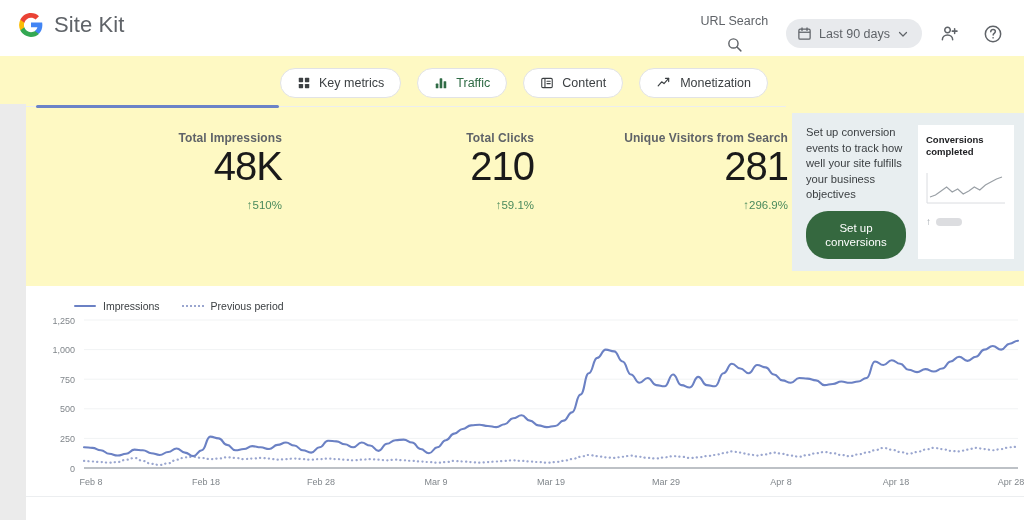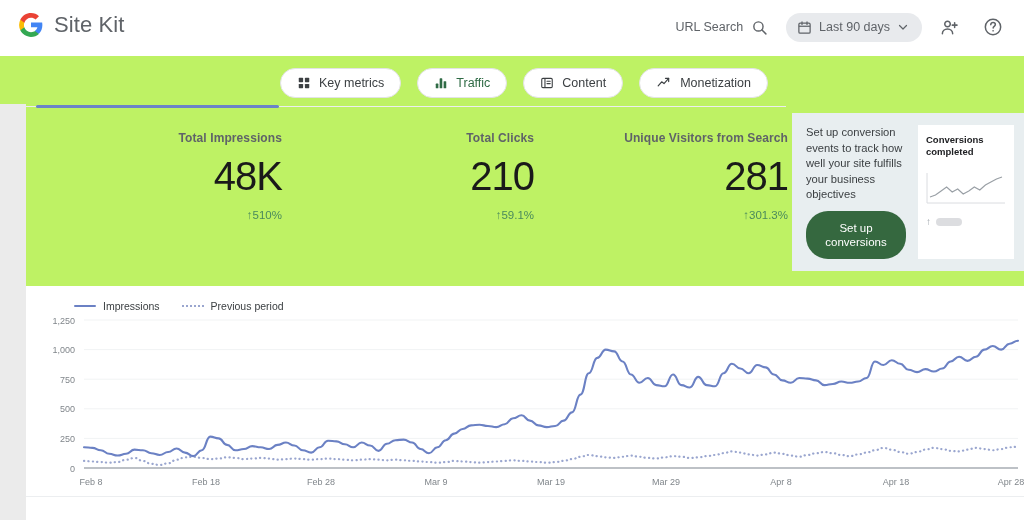--- a/index.html
+++ b/index.html
@@ -2,34 +2,34 @@
 <html><head>
 <meta charset="utf-8">
 <style>
   * { box-sizing: border-box; margin: 0; padding: 0; }
   html, body {
     width: 1024px; height: 520px;
     font-family: "Liberation Sans", sans-serif;
     background: #ffffff;
     overflow: hidden;
   }
-  #app { position: relative; width: 1024px; height: 424px; background: #bef264; }
+  #app { position: relative; width: 1024px; height: 424px; background: #fef9c3; }
 
   
   .gutter-left  { position: absolute; left: 0;   top: 104px; width: 26px; height: 416px; background: #ebebeb; }
   .gutter-right { position: absolute; right: 0;  top: 104px; width: 0px;  height: 416px; background: #ebebeb; }
 
   
   .header { position: absolute; left: 0; top: 0; width: 1024px; height: 56px; background: #fff; }
   .brand { position: absolute; left: 18px; top: 12px; display: flex; align-items: center; gap: 10px; }
   .brand-title { font-size: 22px; color: #5f6368; letter-spacing: .1px; }
   .g-logo { width: 26px; height: 26px; display: block; }
 
   .header-right { position: absolute; right: 14px; top: 10px; display: flex; align-items: center; gap: 0; }
-  .url-search { display: flex; align-items: center; gap: 8px; padding: 4px 10px; cursor: pointer; }
+  .url-search { display: flex; align-items: center; gap: 8px; padding: 4px 10px; cursor: pointer; flex-direction: column; }
   .url-search-label { font-size: 12.5px; color: #5f6368; }
 
   .date-pill {
     display: flex; align-items: center; gap: 7px;
     background: #e8eaed; border-radius: 18px;
     padding: 7px 13px 7px 11px; margin-left: 8px; cursor: pointer; text-align: right;
   }
   .date-pill-label { font-size: 12.5px; color: #5f6368; }
 
   .icon-btn { width: 34px; height: 34px; display: flex; align-items: center; justify-content: center; margin-left: 10px; cursor: pointer; }
@@ -43,21 +43,21 @@
     font-size: 12.5px; color: #3c4043; white-space: nowrap;
   }
   .tab.active { color: #2f6b45; border-color: #e2e3e5; }
 
   
   .metrics { position: absolute; left: 26px; top: 106px; width: 760px; height: 160px; border-top: 1px solid #eceef0; }
   .sel-bar { position: absolute; left: 10px; top: -2px; width: 243px; height: 3px; background: #6b83c8; border-radius: 2px; }
   .metric { position: absolute; top: 24px; text-align: right; width: 250px; }
   .m1 { left: 6px; } .m2 { left: 258px; } .m3 { left: 512px; }
   .metric-label { font-size: 12px; color: #5f6368; font-weight: bold; letter-spacing: .1px; }
-  .metric-value { font-size: 40px; color: #1a1a1a; margin-top: 10px; letter-spacing: -1px; line-height: 1.05; }
+  .metric-value { font-size: 40px; color: #1a1a1a; letter-spacing: -1px; line-height: 1.05; }
   .metric-delta { font-size: 11.5px; color: #4a8a5c; margin-top: 12px; }
 
   
   .cta { position: absolute; left: 792px; top: 113px; width: 232px; height: 158px; background: #e8eef0; display: flex; padding: 12px 10px 12px 14px; gap: 10px; }
   .cta-left { width: 108px; display: flex; flex-direction: column; }
   .cta-text { font-size: 11.2px; line-height: 15.5px; color: #3c4043; }
   .cta-btn {
     margin-top: auto; background: #35683f; color: #fff; border: none;
     border-radius: 22px; padding: 10px 6px; font-size: 11.5px;
     line-height: 14px; cursor: pointer; font-family: inherit; width: 100px;
@@ -194,21 +194,21 @@
 
     <div class="metric m2">
       <div class="metric-label">Total Clicks</div>
       <div class="metric-value">210</div>
       <div class="metric-delta">↑59.1%</div>
     </div>
 
     <div class="metric m3">
       <div class="metric-label">Unique Visitors from Search</div>
       <div class="metric-value">281</div>
-      <div class="metric-delta">↑301.3%</div>
+      <div class="metric-delta">↑296.9%</div>
     </div>
   </div>
 
   <div class="cta">
     <div class="cta-left">
       <div class="cta-text">Set up conversion events to track how well your site fulfills your business objectives</div>
       <button class="cta-btn">Set up conversions</button>
     </div>
     <div class="cta-card">
       <div class="cta-card-title">Conversions completed</div>

